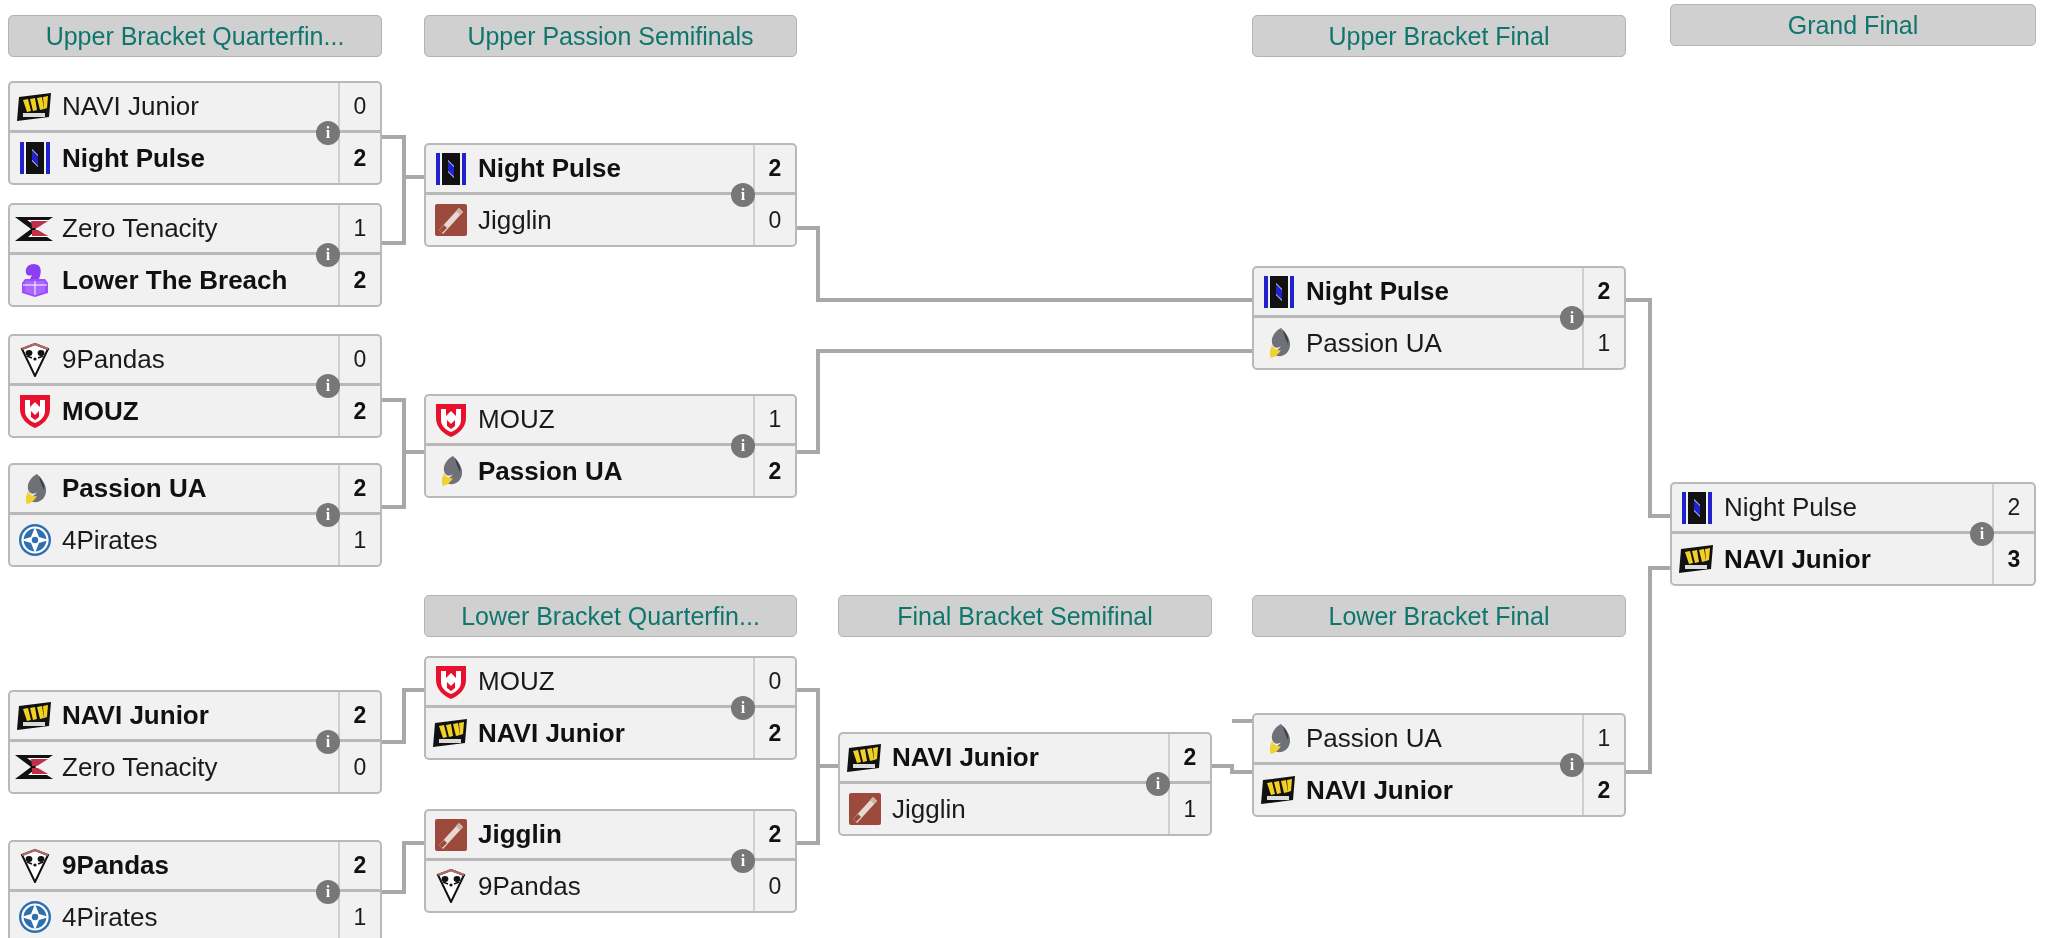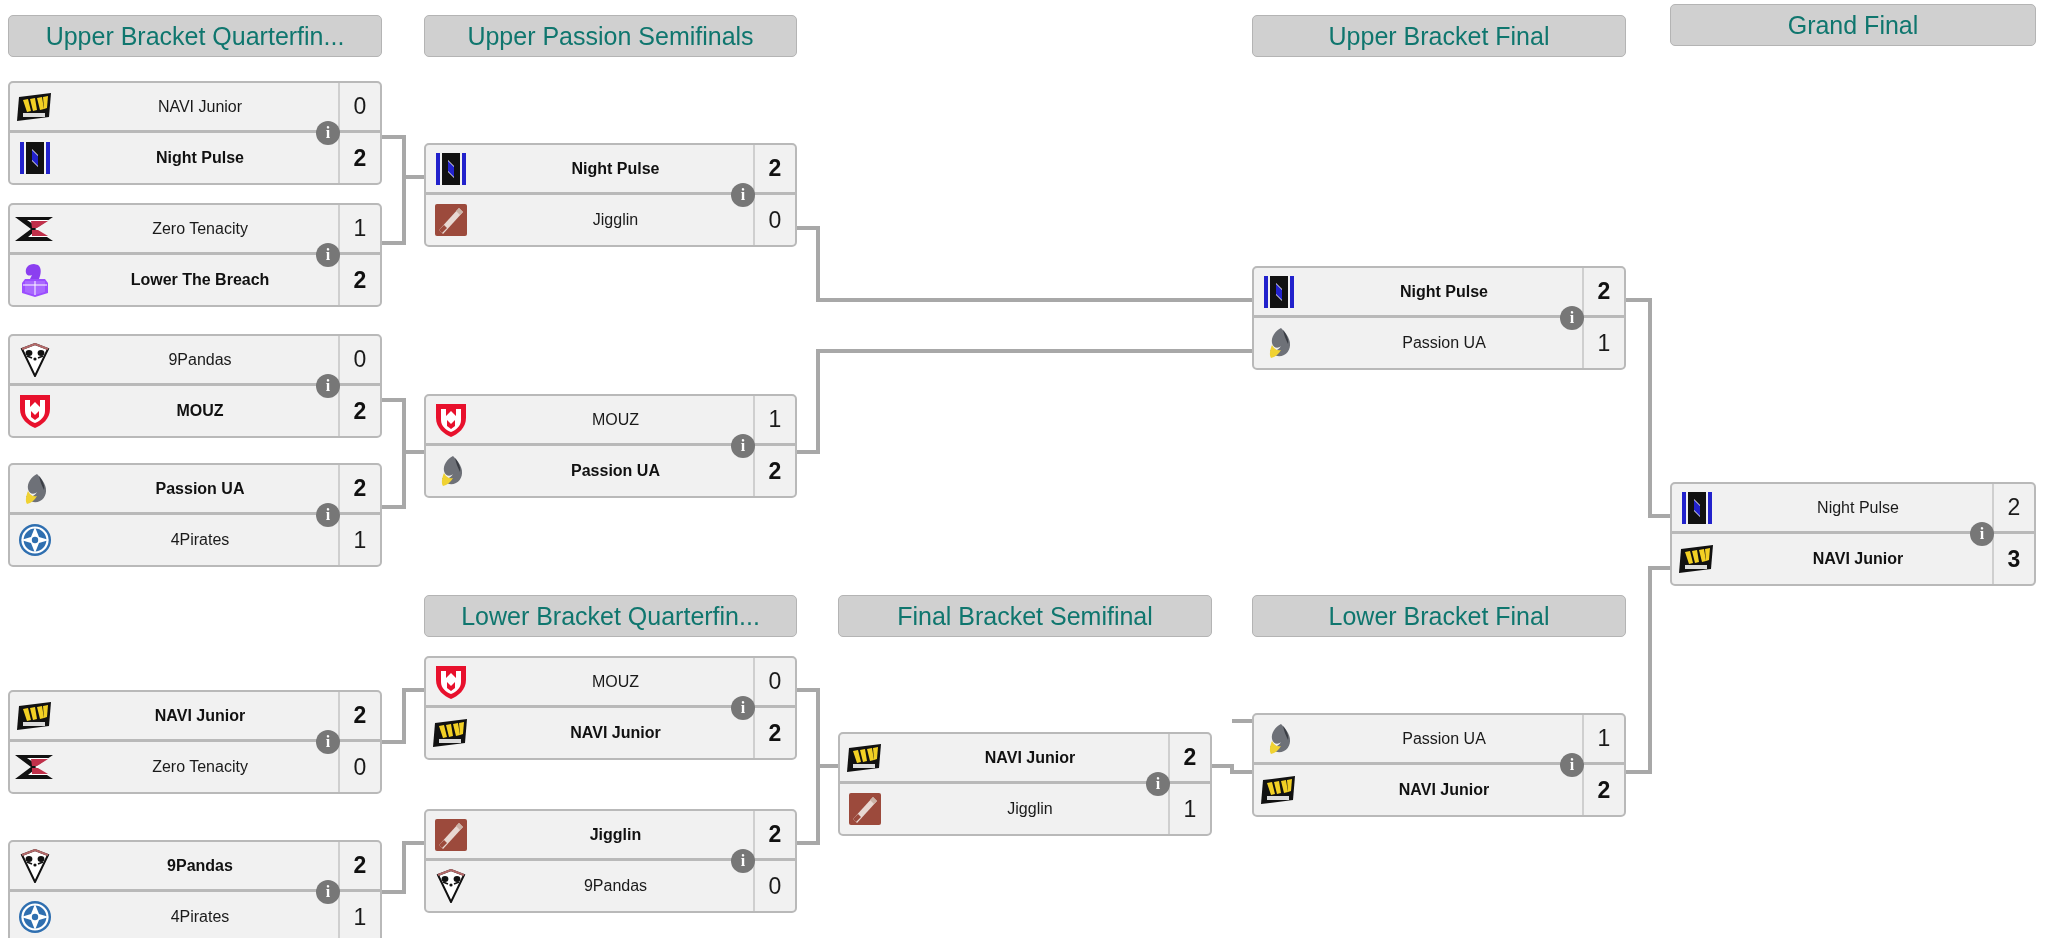--- a/index.html
+++ b/index.html
@@ -64,26 +64,25 @@
     min-width: 50px;
     height: 50px;
     display: flex;
     align-items: center;
     justify-content: center;
     position: relative;
   }
   .logo svg { display: block; }
   .team-name {
     flex: 1 1 auto;
-    font-size: 16px;
+    font-size: 26px;
     color: #1a1a1a;
     white-space: nowrap;
     overflow: hidden;
     padding-left: 2px;
-    text-align: center;
   }
   .team-name.winner { font-weight: bold; color: #111; }
   .score {
     width: 42px;
     min-width: 42px;
     height: 100%;
     border-left: 2px solid #cfcfcf;
     display: flex;
     align-items: center;
     justify-content: center;

